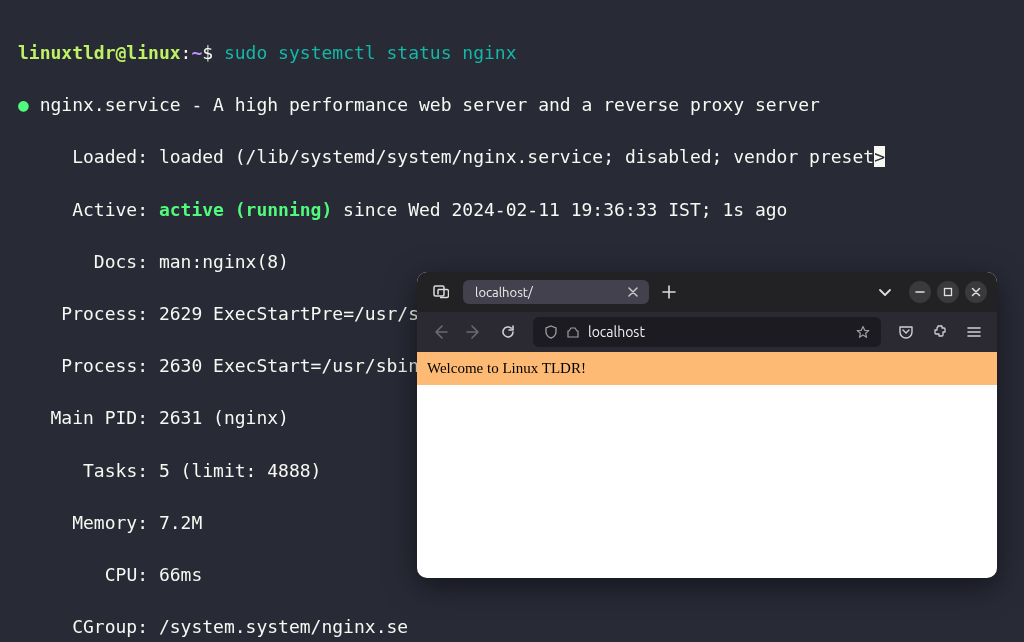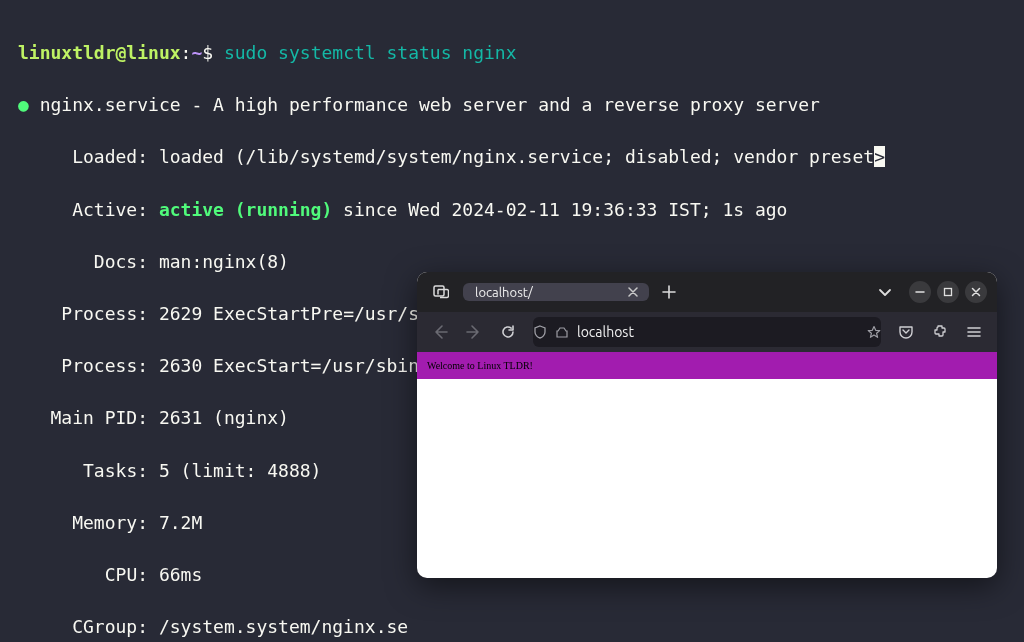--- a/index.html
+++ b/index.html
@@ -50,21 +50,21 @@
       padding: 0 6px 0 6px;
     }
     .firefox-icon {
       width: 28px; height: 28px;
       display: flex; align-items: center; justify-content: center;
       margin-left: 4px; margin-right: 8px;
       color: #dcdcdc;
     }
     .tab {
       background: #42414d;
-      height: 18px;
+      height: 24px;
       border-radius: 6px;
       display: flex;
       align-items: center;
       padding: 0 8px 0 12px;
       width: 186px;
       color: #f0f0f0;
       font-size: 13px;
       gap: 8px;
     }
     .tab-close {
@@ -121,35 +121,35 @@
       border-radius: 4px;
     }
     .toolbtn.disabled { color: #6a6a72; cursor: default; }
     .urlbar {
       flex: 1;
       height: 30px;
       background: #1c1b22;
       border-radius: 6px;
       display: flex;
       align-items: center;
-      padding: 0 0;
+      padding: 0 11px;
       gap: 8px;
       color: #f0f0f0;
       font-size: 14px;
       margin: 0 6px;
     }
     .url-icon { color: #9e9ea5; display: flex; align-items: center; }
     .url-text { flex: 1; }
     .url-star { color: #9e9ea5; cursor: pointer; }
     .content {
       padding: 8px 10px;
       color: #000;
       font-family: 'Georgia', 'Times New Roman', serif;
-      font-size: 10px;
-      background: #a21caf;
+      font-size: 15px;
+      background: #fdba74;
     }
     svg { display: block; }
   </style>
 </head>
 <body>
 
 <div class="terminal">
 <span class="tline"><span class="prompt-user">linuxtldr@linux</span><span class="prompt-colon">:</span><span class="prompt-path">~</span><span class="prompt-dollar">$</span> <span class="cmd">sudo systemctl status nginx</span></span>
 <span class="tline"><span class="bullet">●</span> <span>nginx.service - A high performance web server and a reverse proxy server</span></span>
 <span class="tline">     <span>Loaded:</span> <span>loaded (/lib/systemd/system/nginx.service; disabled; vendor preset</span><span class="trunc-caret">&gt;</span></span>

